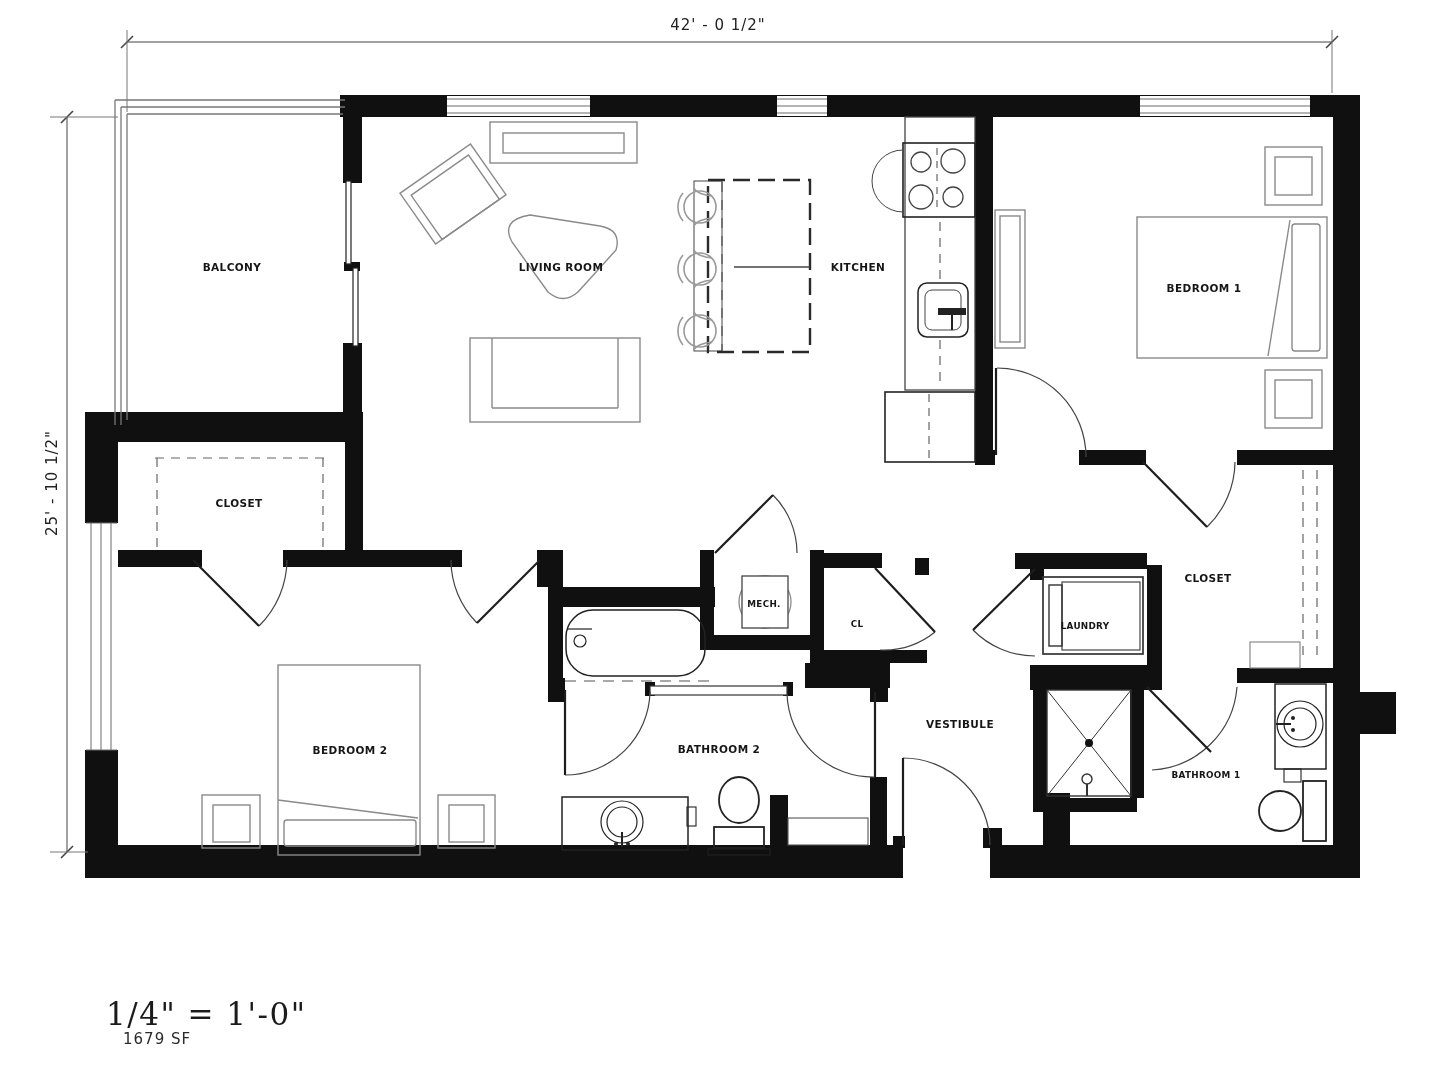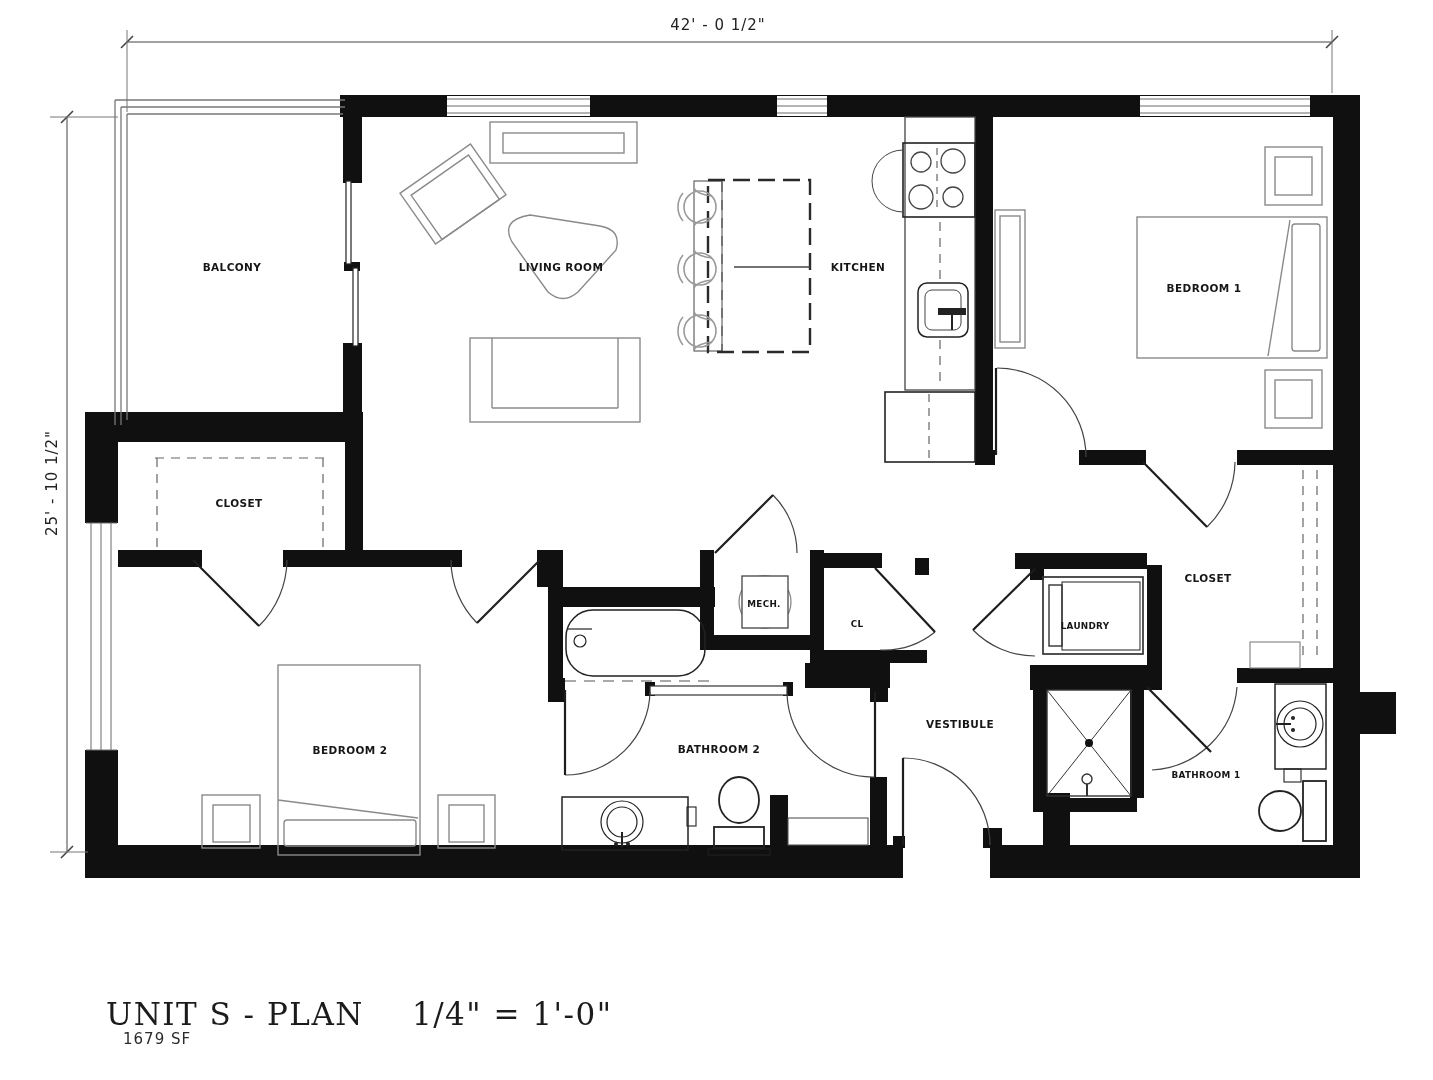--- a/index.html
+++ b/index.html
@@ -357,17 +357,16 @@
       <line x1="61" y1="858" x2="73" y2="846" stroke-width="1.6"></line>
       <line x1="50" y1="117" x2="118" y2="117" stroke="#777"></line>
       <line x1="50" y1="852" x2="88" y2="852" stroke="#777"></line>
     </g>
   </g>
   <text class="dim-label" x="718" y="30" text-anchor="middle">42' - 0 1/2"</text>
   <text class="dim-label" x="57" y="483" text-anchor="middle" transform="rotate(-90 57 483)">25' - 10 1/2"</text>
 </svg>
 
   <div class="titleblock">
-    <span>UNIT S - PLAN</span>
     <span>1/4" = 1'-0"</span>
   </div>
   <div class="areatext">1679 SF</div>
 </div>
 
 </body></html>

